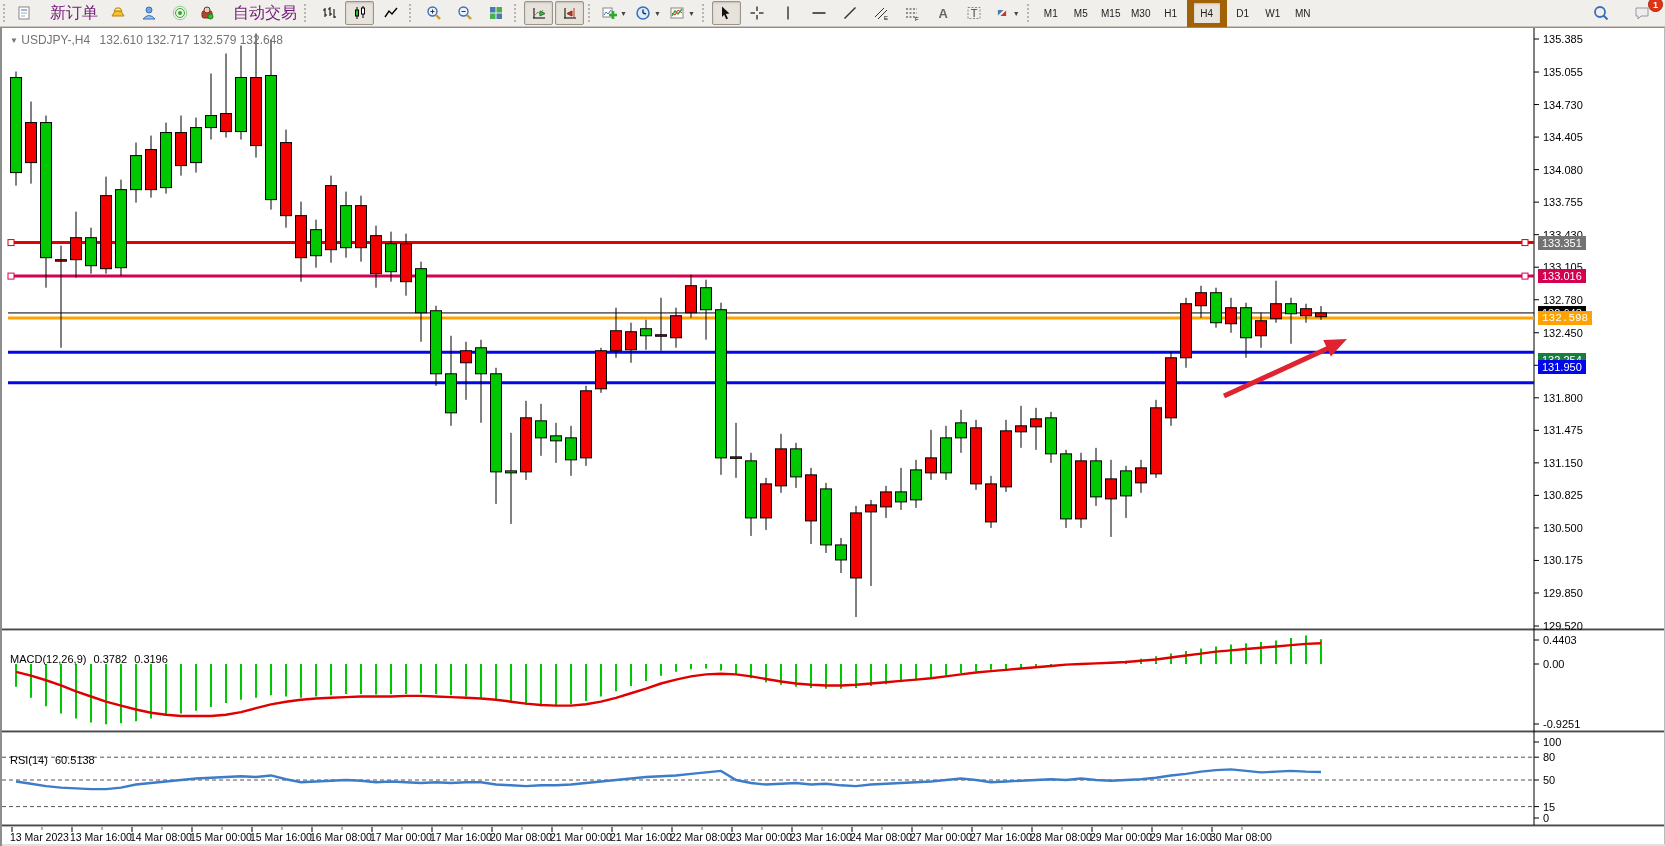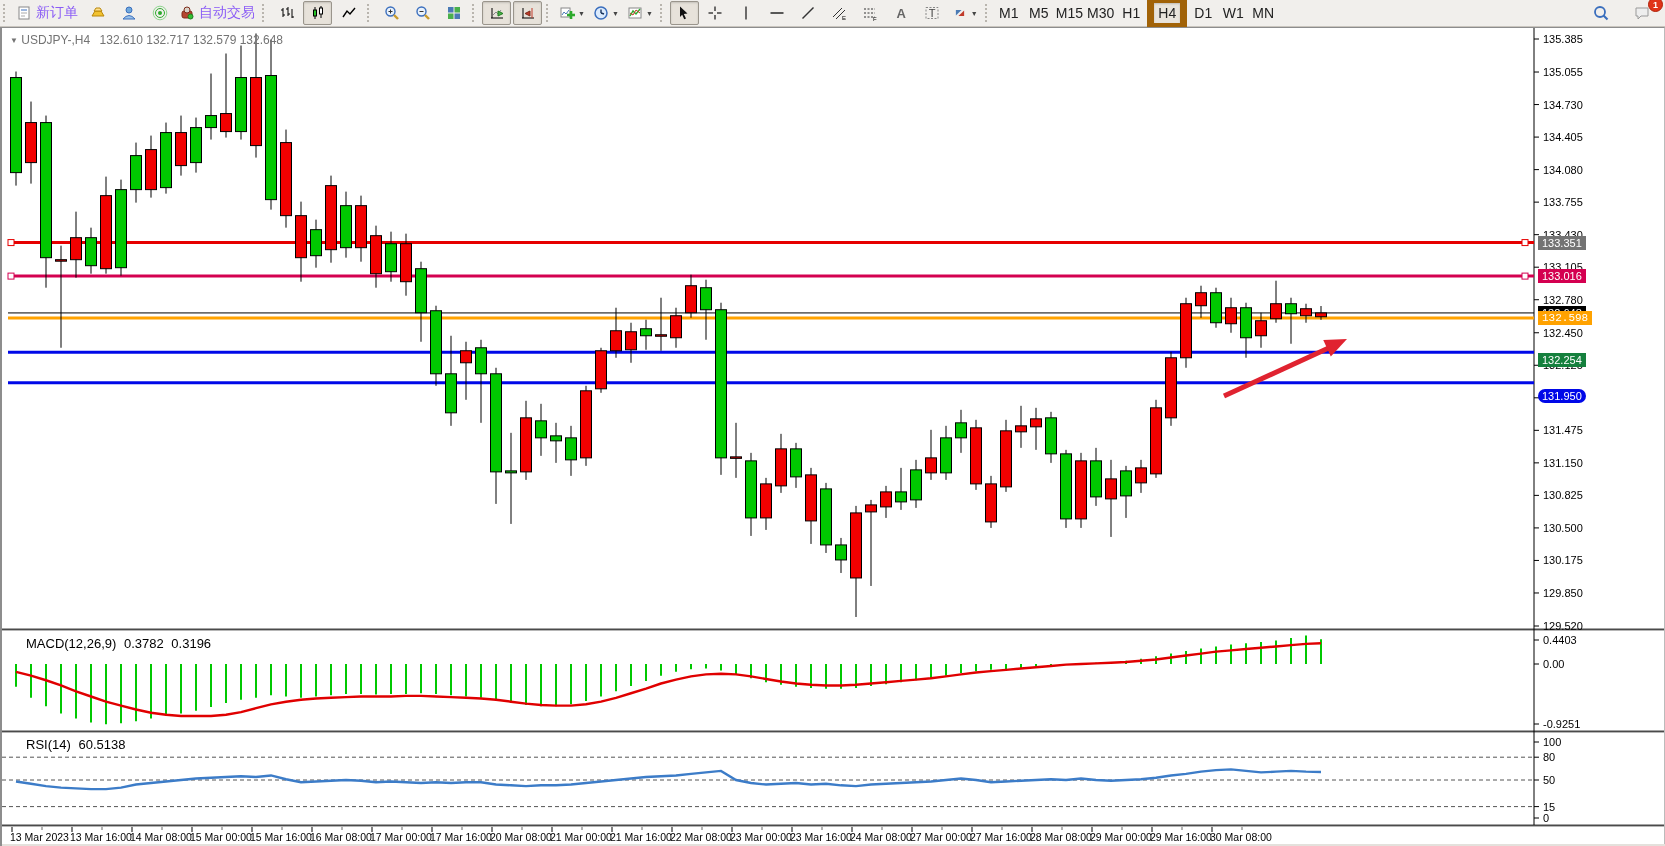--- a/index.html
+++ b/index.html
@@ -6,42 +6,42 @@
   body{font-family:"Liberation Sans","DejaVu Sans",sans-serif;background:#e8e6e2;}
   #app{position:relative;width:1665px;height:846px;background:#f1efec;overflow:hidden;}
 
   
   .toolbar{position:absolute;left:0;top:0;width:1665px;height:27px;background:#f1efec;
     border-bottom:1px solid #c9c5be;display:flex;align-items:center;box-sizing:border-box;}
   .grip{width:3px;height:18px;border-left:2px dotted #b9b5ae;margin:0 4px 0 3px;}
   .tbtn{height:22px;min-width:23px;display:flex;align-items:center;justify-content:center;
     padding:0 2px;margin:0 1px;border:1px solid transparent;border-radius:2px;cursor:default;}
   .tbtn.active{background:#e7e2da;border:1px solid #9a958c;box-shadow:inset 0 1px 2px rgba(0,0,0,.15);}
-  .tbtn .lbl{font-size:14px;color:#8b5cf6;margin-left:4px;white-space:nowrap;}
+  .tbtn .lbl{font-size:16px;color:#701a75;margin-left:18px;white-space:nowrap;}
   .tbtn svg{display:block;}
   .caret{font-size:7px;color:#444;margin-left:3px;}
-  .tf{font-size:14px;color:#222;min-width:26px;height:20px;display:flex;align-items:center;justify-content:center;
+  .tf{font-size:10px;color:#222;min-width:26px;height:20px;display:flex;align-items:center;justify-content:center;
     margin:0 1px;border:1px solid transparent;}
   .tf.active{background:#e9e4dc;border:7px solid #a16207;box-shadow:inset 0 1px 2px rgba(0,0,0,.18);}
   .tb-right{margin-left:auto;display:flex;align-items:center;padding-right:8px;}
   .badge{position:absolute;top:-4px;right:-6px;width:13px;height:13px;border-radius:50%;
     background:#e03318;color:#fff;font-size:9px;font-weight:bold;display:flex;align-items:center;justify-content:center;
     border:1px solid #b02108;}
   .chatwrap{position:relative;margin-left:10px;}
 
   
   .chart-window{position:absolute;left:0;top:27px;width:1665px;height:819px;background:#fff;
     border-left:2px solid #8d8d8d;border-top:1px solid #8d8d8d;border-right:1px solid #bbb;box-sizing:border-box;}
   .chart-window svg{position:absolute;left:0;top:0;}
   .overlay{position:absolute;font-size:11px;color:#737373;white-space:nowrap;}
   #chart-title{left:8px;top:5px;font-size:12px;}
   #chart-title .tri{font-size:8px;vertical-align:1px;}
   .price-badge{position:absolute;left:1536px;height:14px;padding:0 4px;color:#fff;font-size:11px;
     line-height:14px;transform:translateY(-7px);}
-  .ind-label{position:absolute;left:24px;font-size:13px;color:#000;}
+  .ind-label{position:absolute;left:8px;font-size:11px;color:#000;margin-top:17px;}
   .bottom-strip{position:absolute;left:0;top:816px;width:1665px;height:3px;background:#e4e1dc;}
 </style>
 </head>
 <body>
 <div id="app">
 
 <div class="toolbar" id="toolbar">
       <div class="grip"></div>
       <div class="tbtn">
         <span>
@@ -758,18 +758,18 @@
     <span>RSI(14)</span>
     <span style="margin-left:4px;">60.5138</span>
   </div>
 
   <div id="badges">
         <div class="price-badge" style="top: 214.573px; background: #737373;">133.351</div>
         <div class="price-badge" style="top: 248.102px; background: rgb(212, 0, 80);">133.016</div>
         <div class="price-badge" style="top: 284.933px; background: rgb(0, 0, 0);">132.648</div>
         <div class="price-badge" style="top: 289.938px; background: rgb(255, 162, 0); font-family: Liberation Mono, monospace;">132.598</div>
         <div class="price-badge" style="top: 332px; background: #15803d;">132.254</div>
-        <div class="price-badge" style="top: 368px; background: rgb(0, 8, 232); border-radius: 7px;">131.950</div>
+        <div class="price-badge" style="top: 339px; background: rgb(0, 8, 232);">131.950</div>
       </div>
   <div class="bottom-strip"></div>
 </div>
 
 </div>
 
 </body></html>

